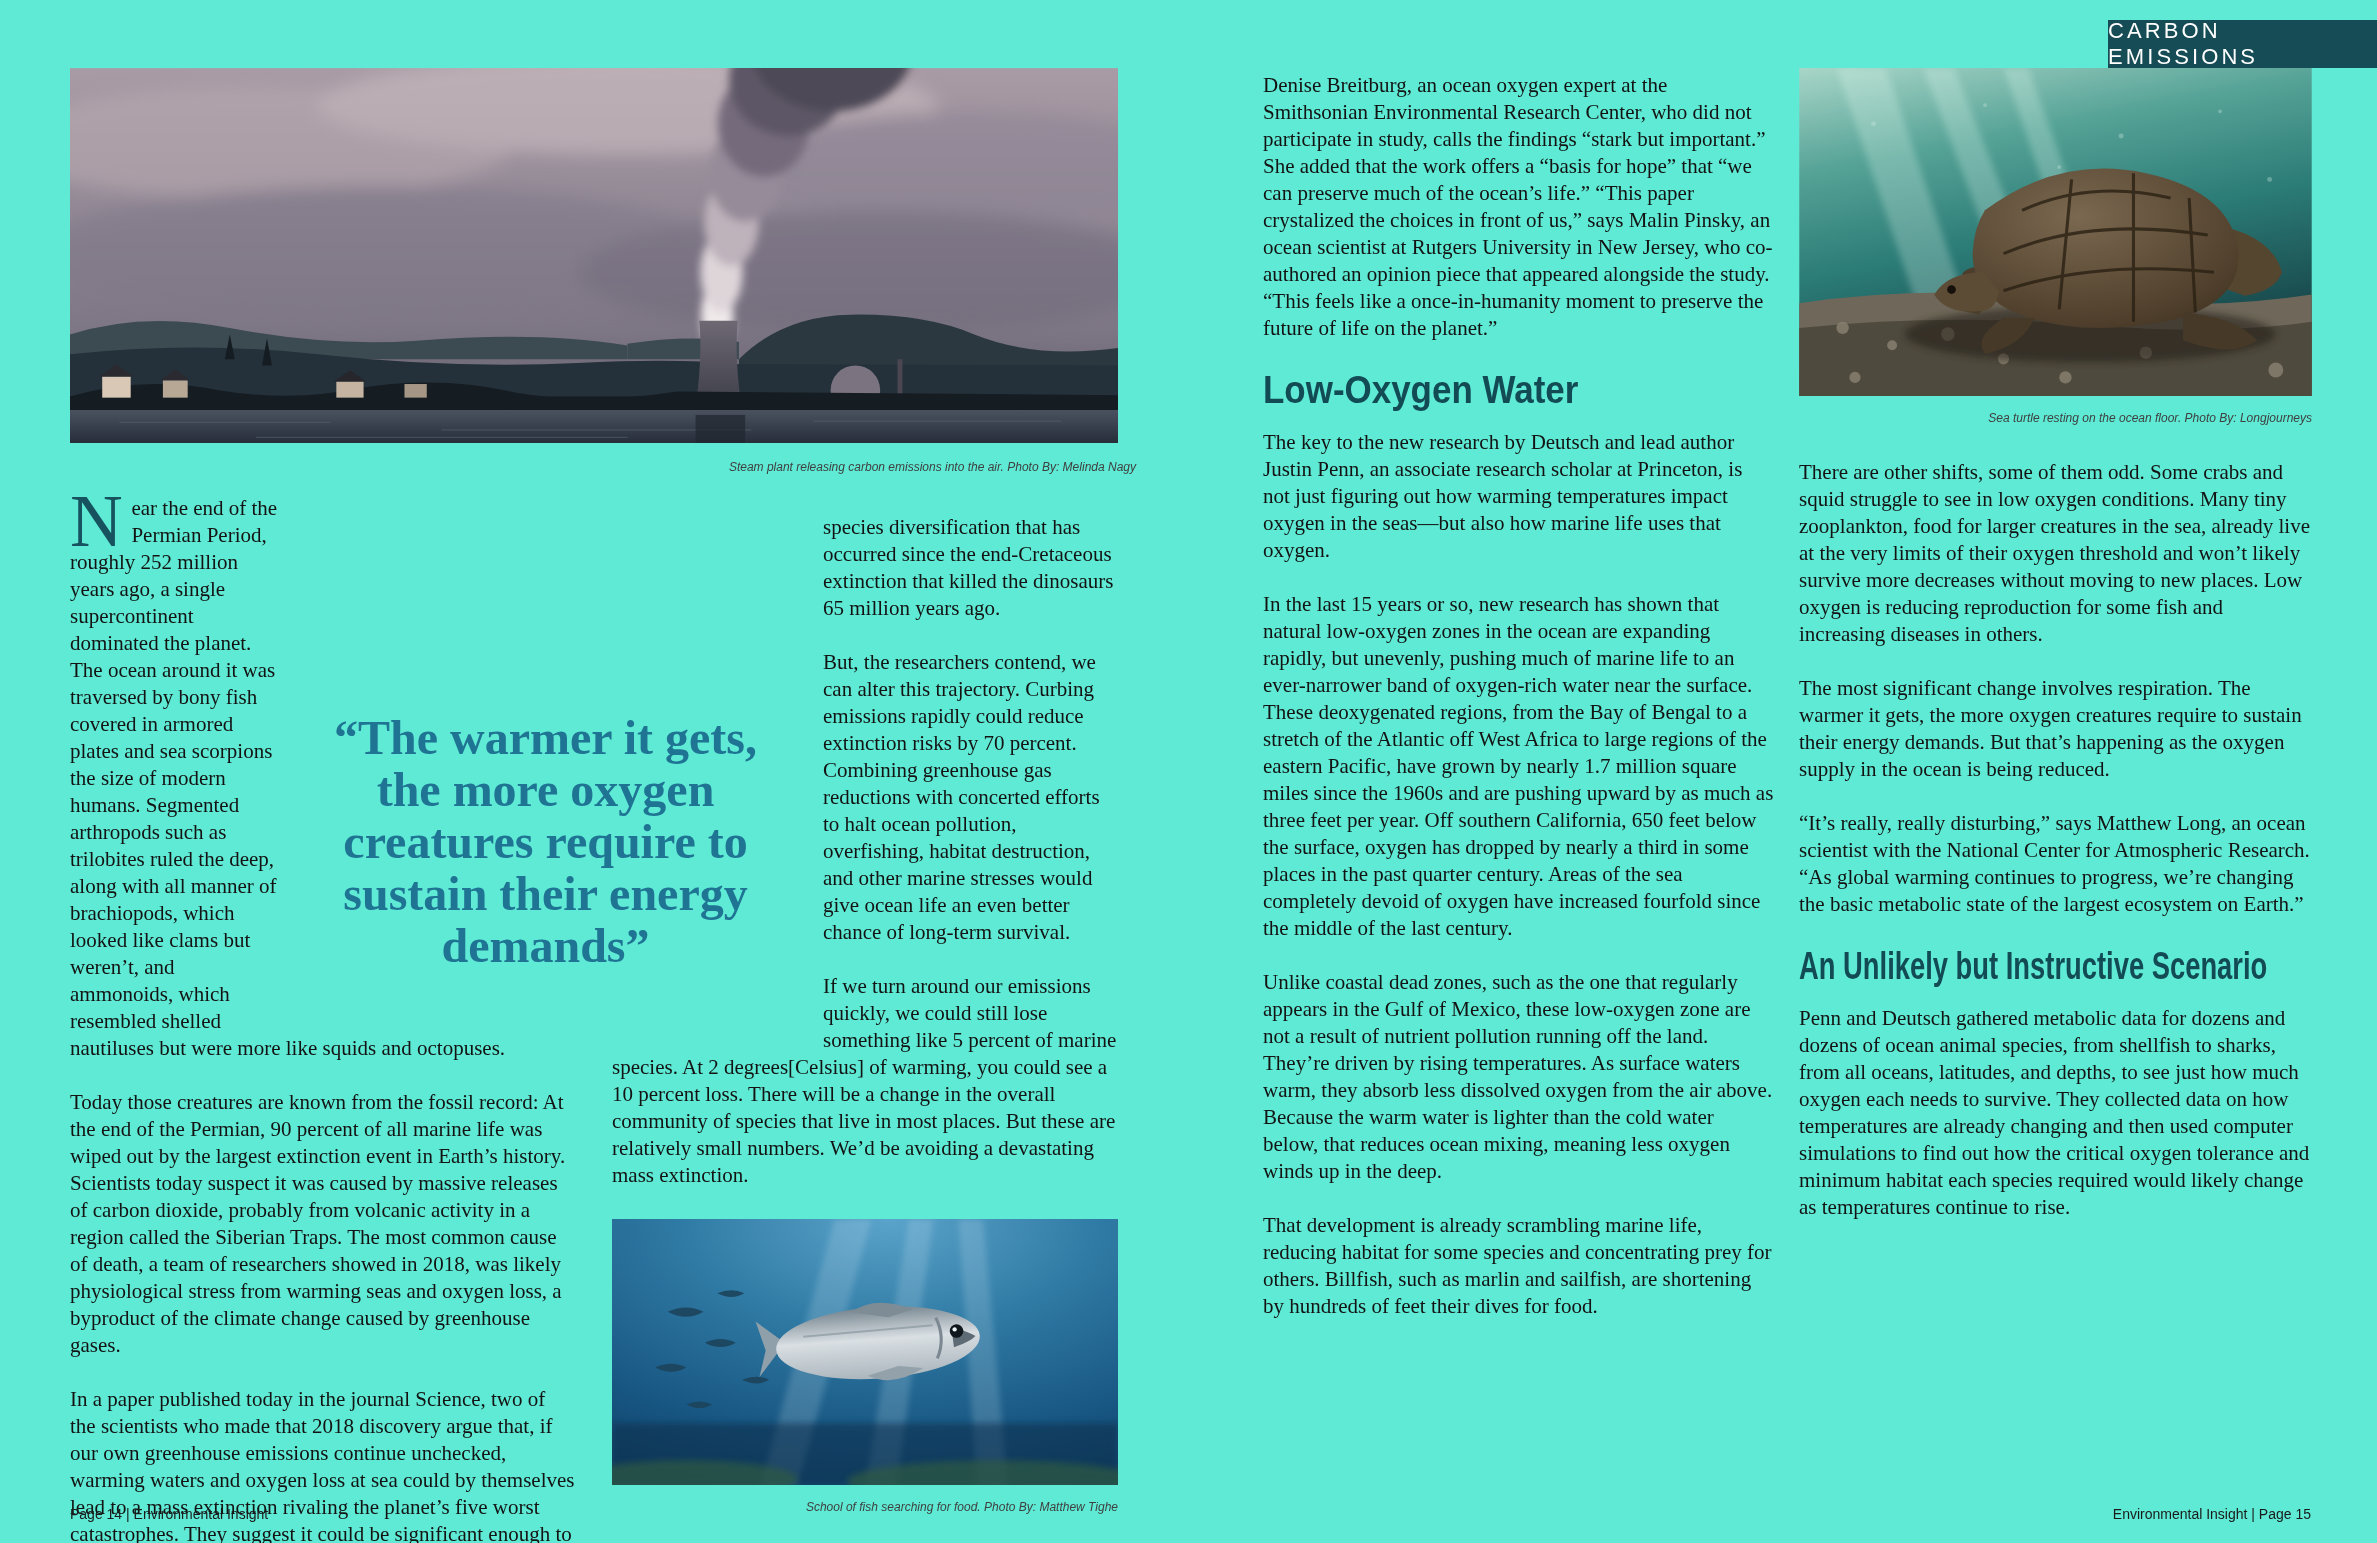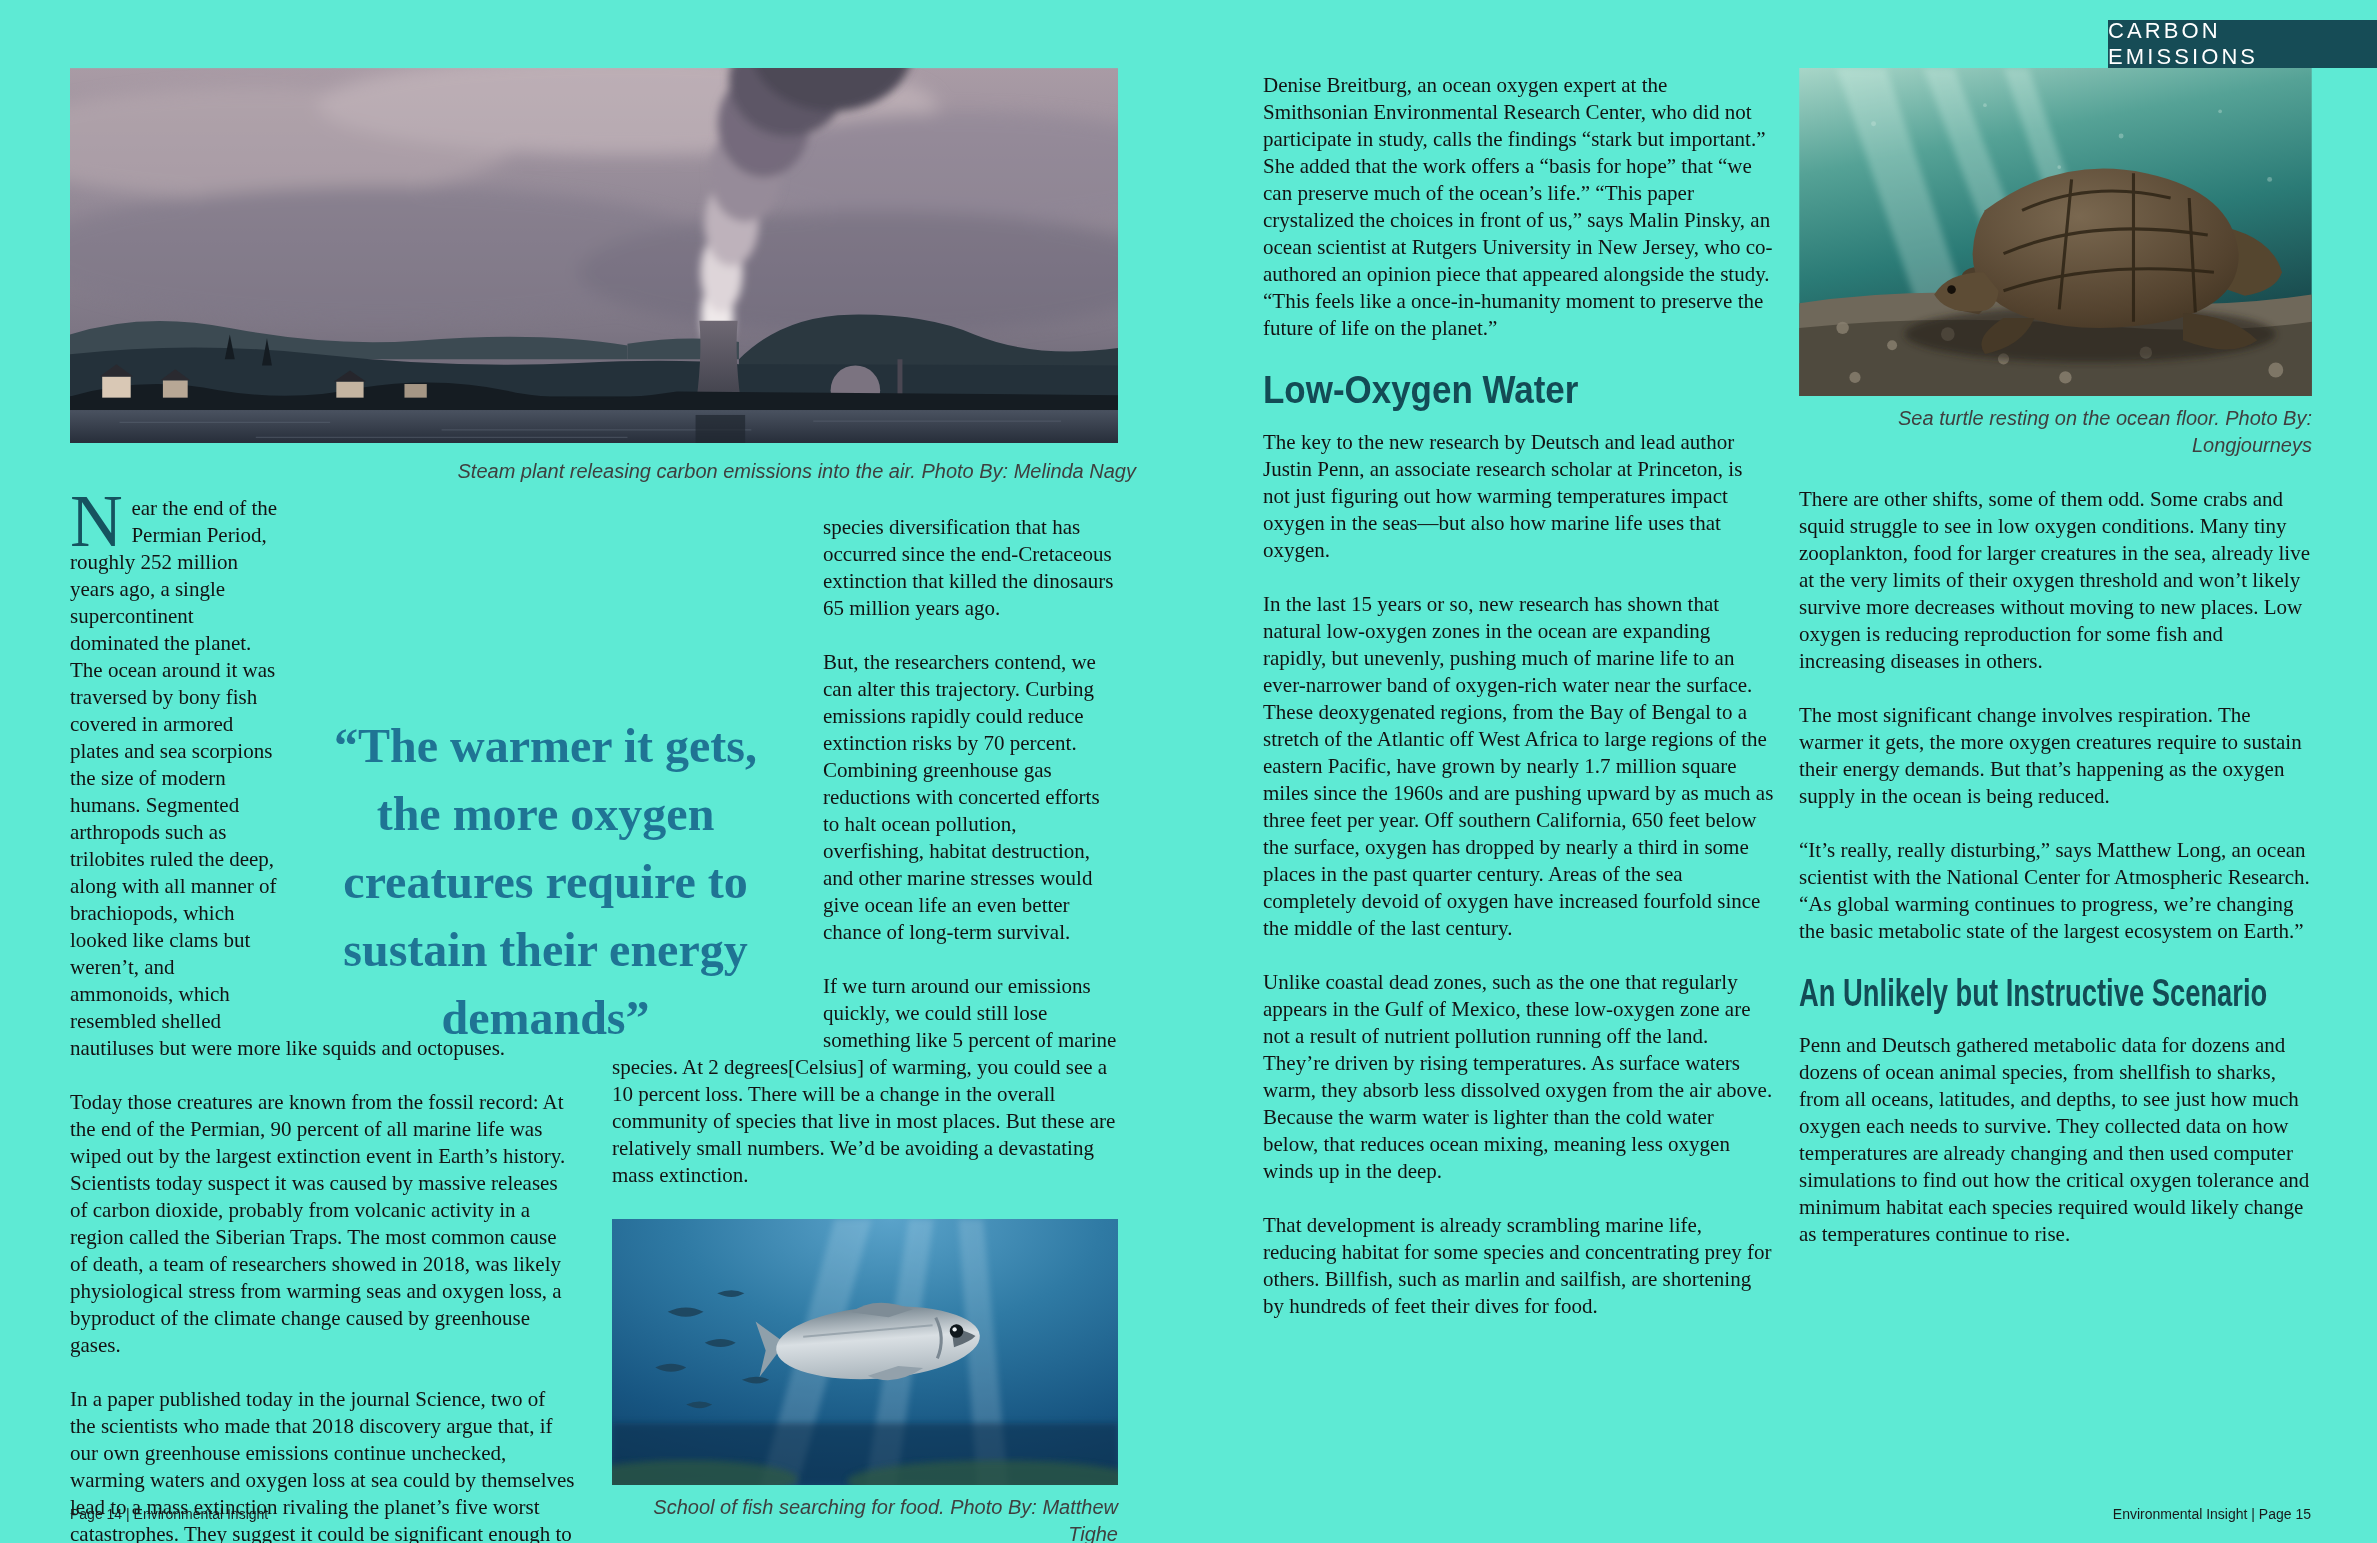--- a/index.html
+++ b/index.html
@@ -10,39 +10,39 @@
           display:flex;align-items:center;justify-content:flex-end;padding-right:26px;box-sizing:border-box;}
   .banner span{color:#ffffff;font-family:"Liberation Sans",sans-serif;font-size:22px;
                letter-spacing:3.1px;font-weight:400;}
   
   .photo{position:absolute;overflow:hidden;}
   .photo svg{display:block;}
   #hero{left:70px;top:68px;width:1048px;height:375px;}
   #fishwrap{margin-top:30px;}
   #turtle{width:513px;height:328px;position:relative;}
   .caption{font-family:"Liberation Sans",sans-serif;font-style:italic;font-weight:300;
-           font-size:20px;color:#3f3f3f;text-align:right;margin-top:8.7px;}
+           font-size:12px;color:#3f3f3f;text-align:right;margin-top:8.7px;}
   #hero-caption{position:absolute;left:88px;top:451px;width:1048px;text-align:right;}
   
   .col{position:absolute;font-size:21px;line-height:27px;text-align:left;}
   #col1{left:70px;top:495px;width:506px;}
   #col2{left:612px;top:514px;width:506px;}
   #col3{left:1263px;top:72px;width:511px;}
   #col4{left:1799px;top:68px;width:513px;}
   .col p{margin:0 0 27px 0;}
   .col p:last-child{margin-bottom:0;}
   
   .dropcap{float:left;font-size:73px;line-height:54px;color:#16535f;padding-right:8.7px;
            font-family:"Liberation Serif",serif;}
   
   .qspacer-r{float:right;width:272px;height:310px;margin:204px 0 12.4px 21px;}
   .qspacer-l{float:left;width:186px;height:291px;margin:211px 25px 12.4px 0;}
   
   .pullquote{position:absolute;left:310px;top:712px;width:471px;text-align:center;
-             font-family:"Liberation Serif",serif;font-weight:700;font-size:48px;line-height:68px;
+             font-family:"Liberation Serif",serif;font-weight:700;font-size:48px;line-height:52px;
              color:#1f7494;}
   
   .sechead{font-family:"Liberation Sans",sans-serif;font-weight:700;color:#134b55;
            white-space:nowrap;transform-origin:left center;display:block;margin:3.7px 0 17.3px 0;}
   .h-low{font-size:38px;transform:scaleX(0.92);line-height:43px;}
   .h-unlikely{font-size:38px;transform:scaleX(0.72);line-height:43px;}
   
   .footer{position:absolute;top:1506px;font-family:"Liberation Sans",sans-serif;font-size:14px;
           font-weight:400;color:#1a1a1a;}
   #footer-left{left:70px;}

